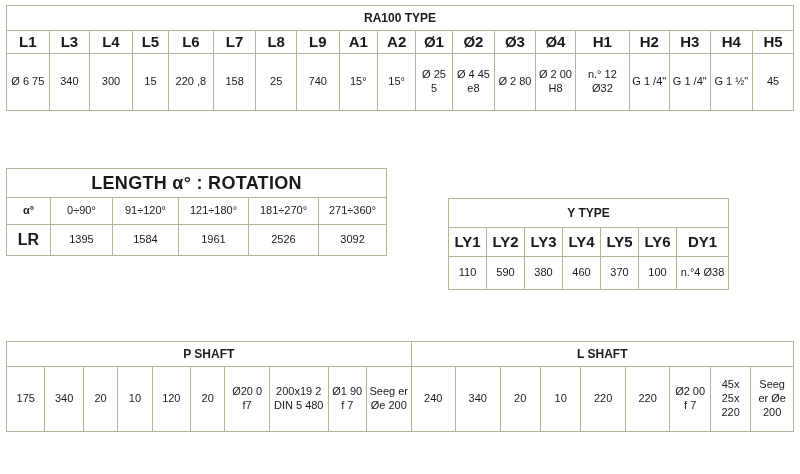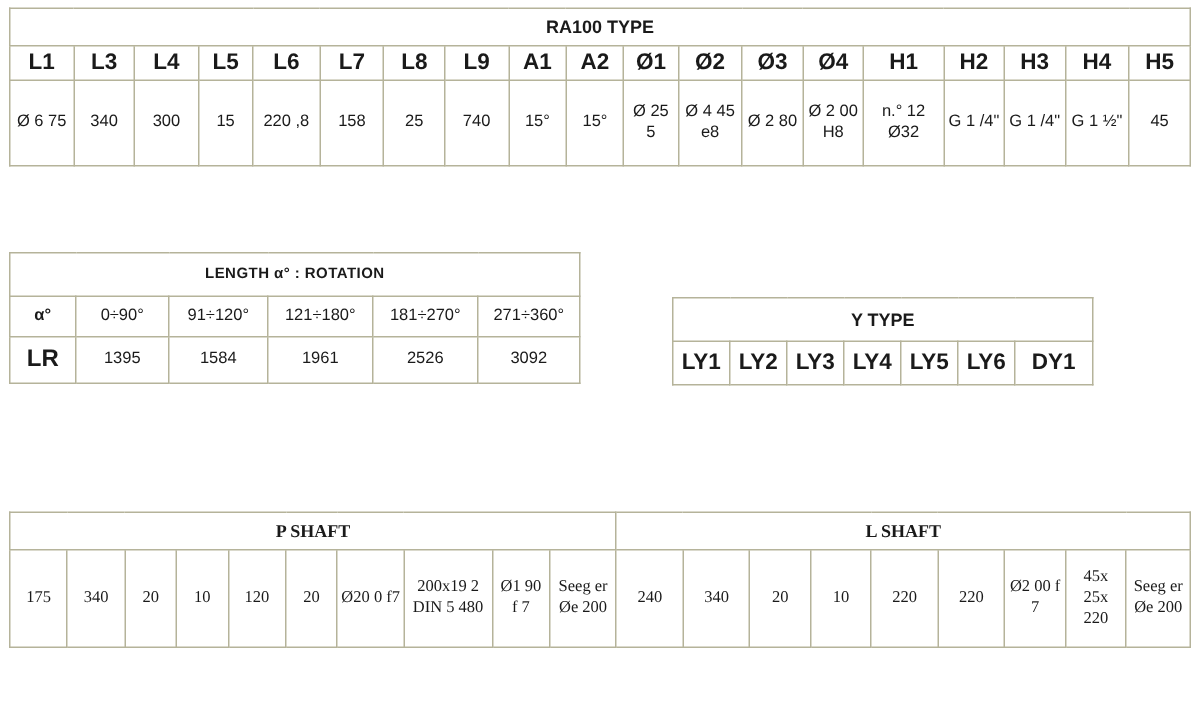--- a/index.html
+++ b/index.html
@@ -54,21 +54,21 @@
   #ra100-block .val-cell { height: 54px; }
 
   
   #length-block {
     position: absolute;
     left: 6px;
     top: 168px;
     width: 380px;
   }
   #length-block table { width: 380px; }
-  #length-block .title-cell { height: 26px; font-size: 10px; letter-spacing: .3px; margin-top: 48px; }
+  #length-block .title-cell { height: 26px; font-size: 18px; letter-spacing: .3px; margin-top: 48px; }
   #length-block .hdr-cell { height: 24px; font-size: 11px; font-weight: normal; }
   #length-block .hdr-cell.first { font-weight: bold; }
   #length-block .row-label { font-weight: bold; font-size: 16px; }
   #length-block .val-cell { height: 28px; }
 
   
   #ytype-block {
     position: absolute;
     left: 448px;
     top: 198px;
@@ -78,21 +78,20 @@
   #ytype-block .title-cell { height: 26px; }
   #ytype-block .hdr-cell { height: 26px; }
   #ytype-block .val-cell { height: 30px; }
 
   
   #shaft-block {
     position: absolute;
     left: 6px;
     top: 341px;
     width: 788px;
-    font-family: Liberation Serif, serif;
   }
   #shaft-block table { width: 788px; }
   #shaft-block .title-cell { height: 22px; }
   #shaft-block .hdr-cell { height: 22px; }
   #shaft-block .val-cell { height: 62px; }
 </style>
 </head>
 <body>
 
 <div id="ra100-block">
@@ -219,20 +218,29 @@
       </tr>
       <tr>
         <td class="hdr-cell">LY1</td>
         <td class="hdr-cell">LY2</td>
         <td class="hdr-cell">LY3</td>
         <td class="hdr-cell">LY4</td>
         <td class="hdr-cell">LY5</td>
         <td class="hdr-cell">LY6</td>
         <td class="hdr-cell">DY1</td>
       </tr>
+      <tr>
+        <td class="val-cell">110</td>
+        <td class="val-cell">590</td>
+        <td class="val-cell">380</td>
+        <td class="val-cell">460</td>
+        <td class="val-cell">370</td>
+        <td class="val-cell">100</td>
+        <td class="val-cell">n.°4 Ø38</td>
+      </tr>
     </tbody>
   </table>
 </div>
 
 <div id="shaft-block">
   <table>
     <colgroup>
       <col style="width:38px">
         <col style="width:38px">
         <col style="width:34px">

